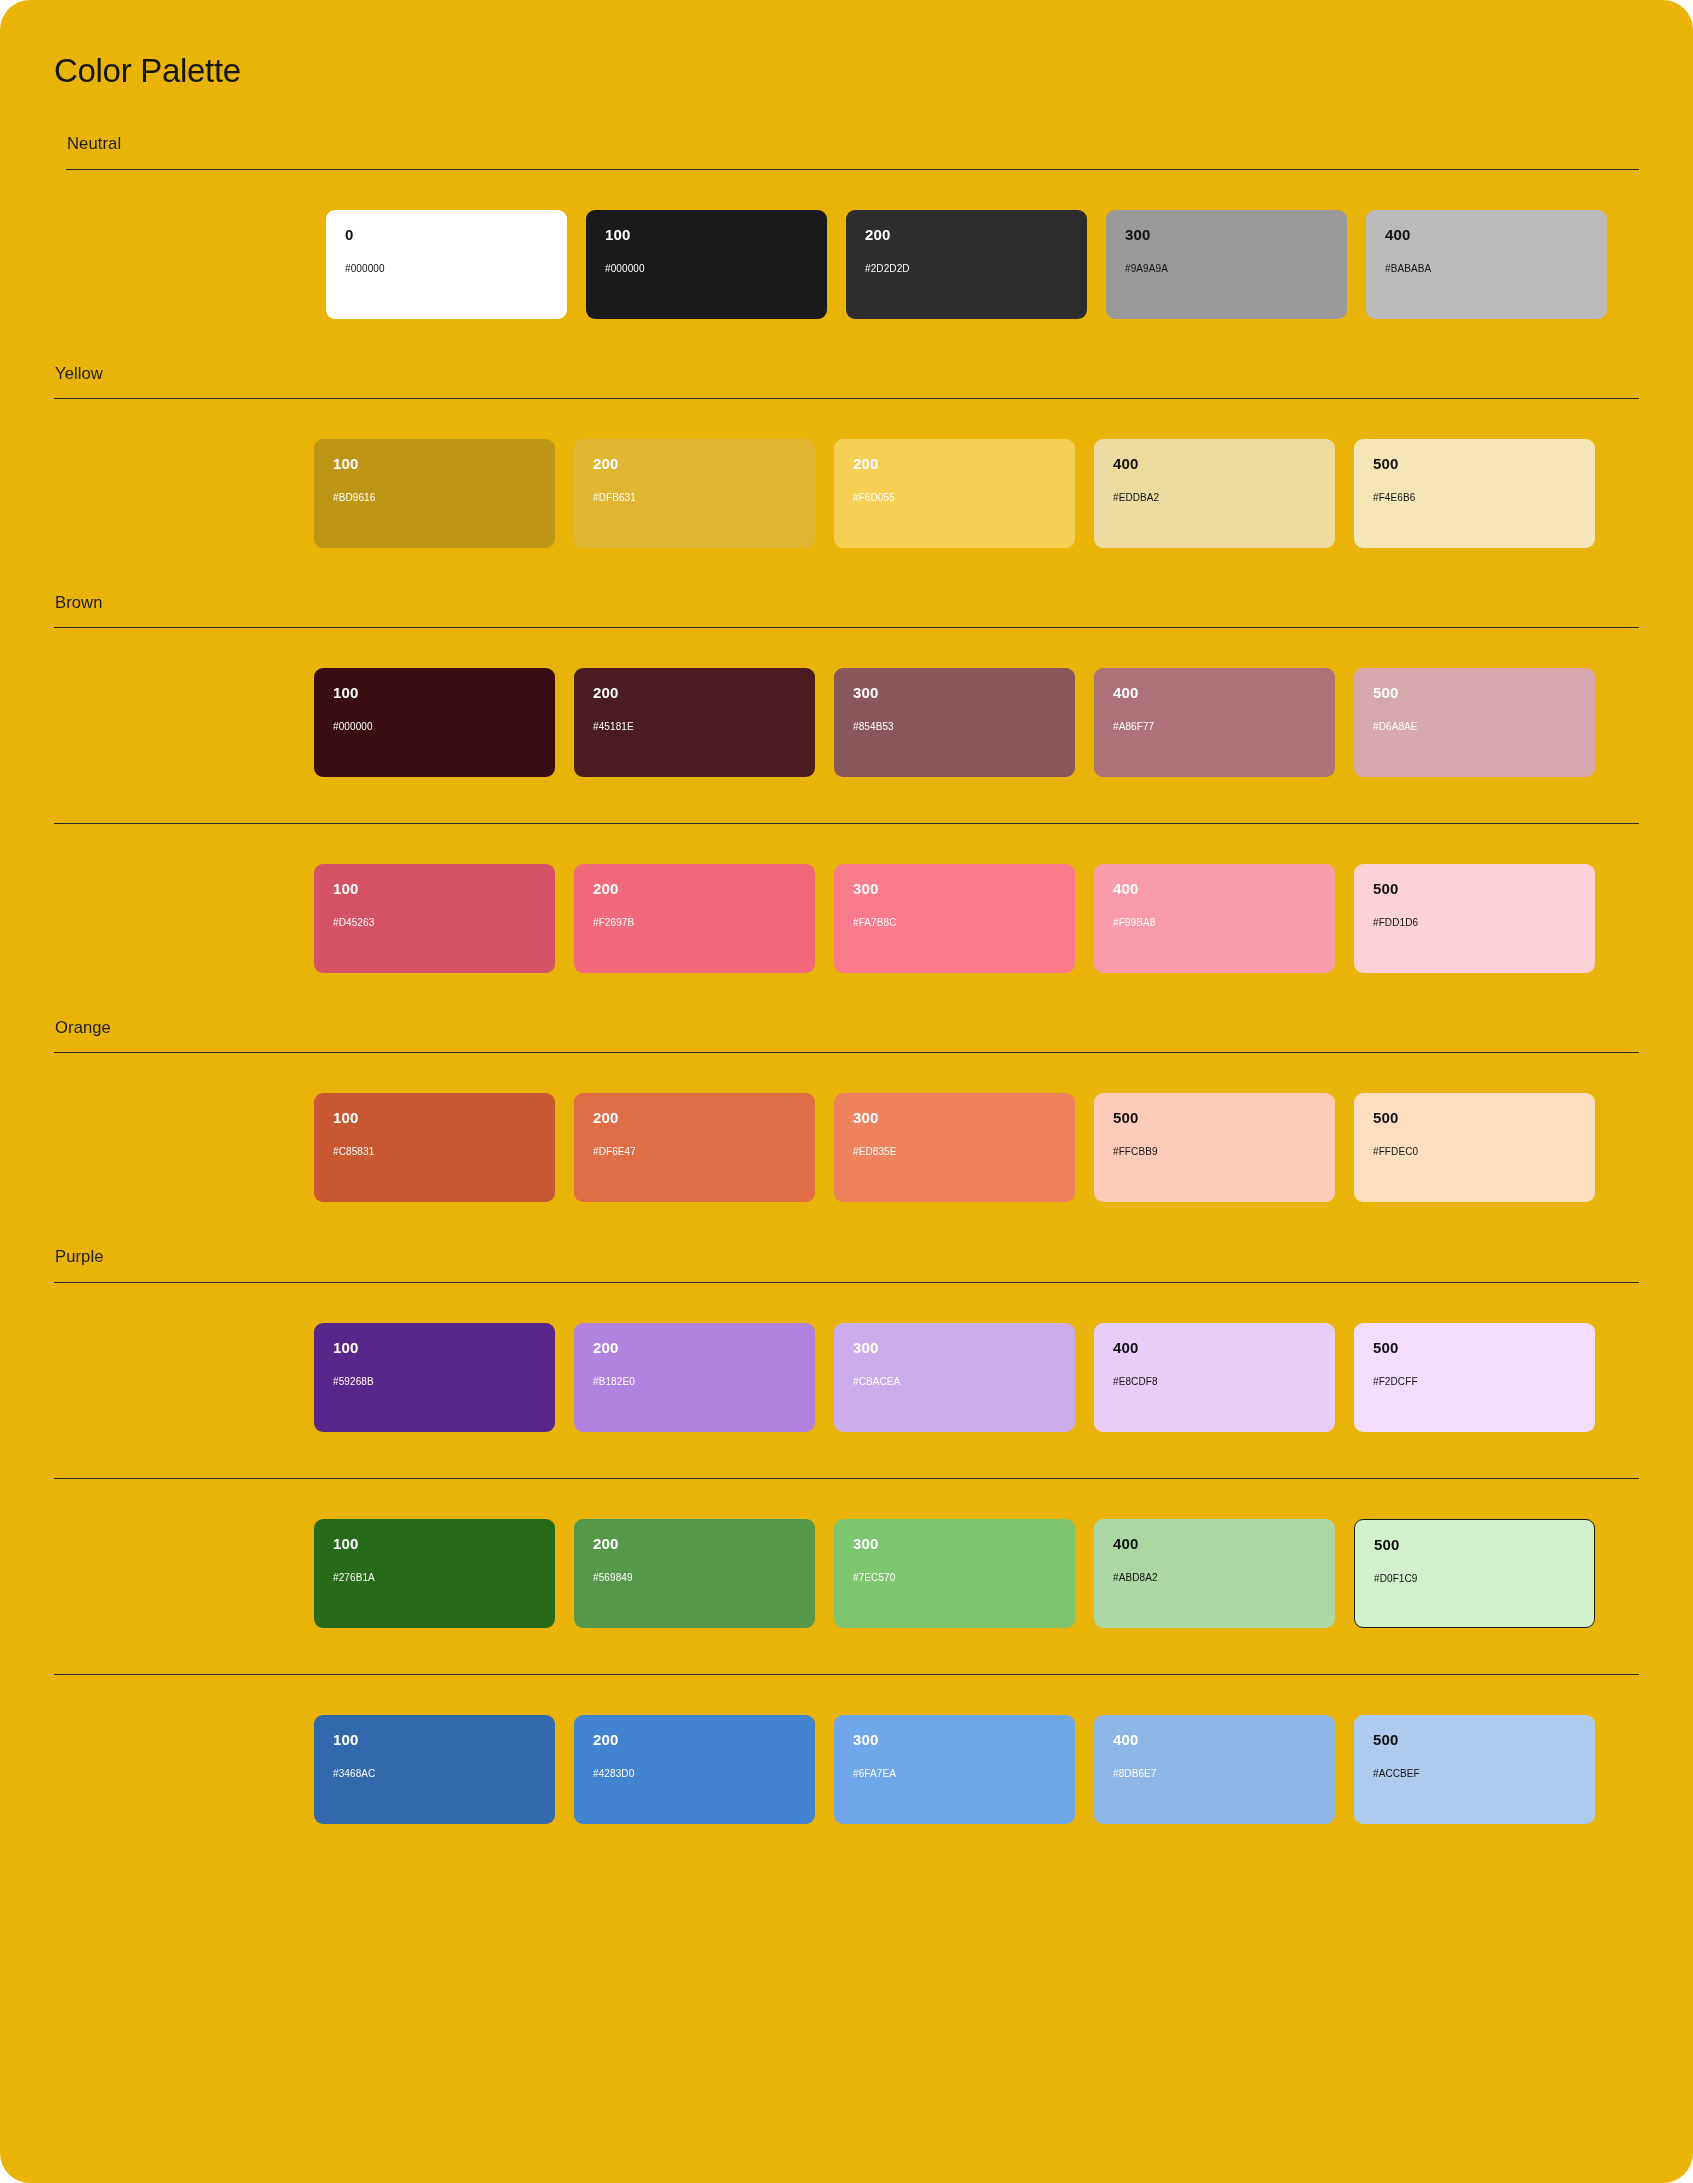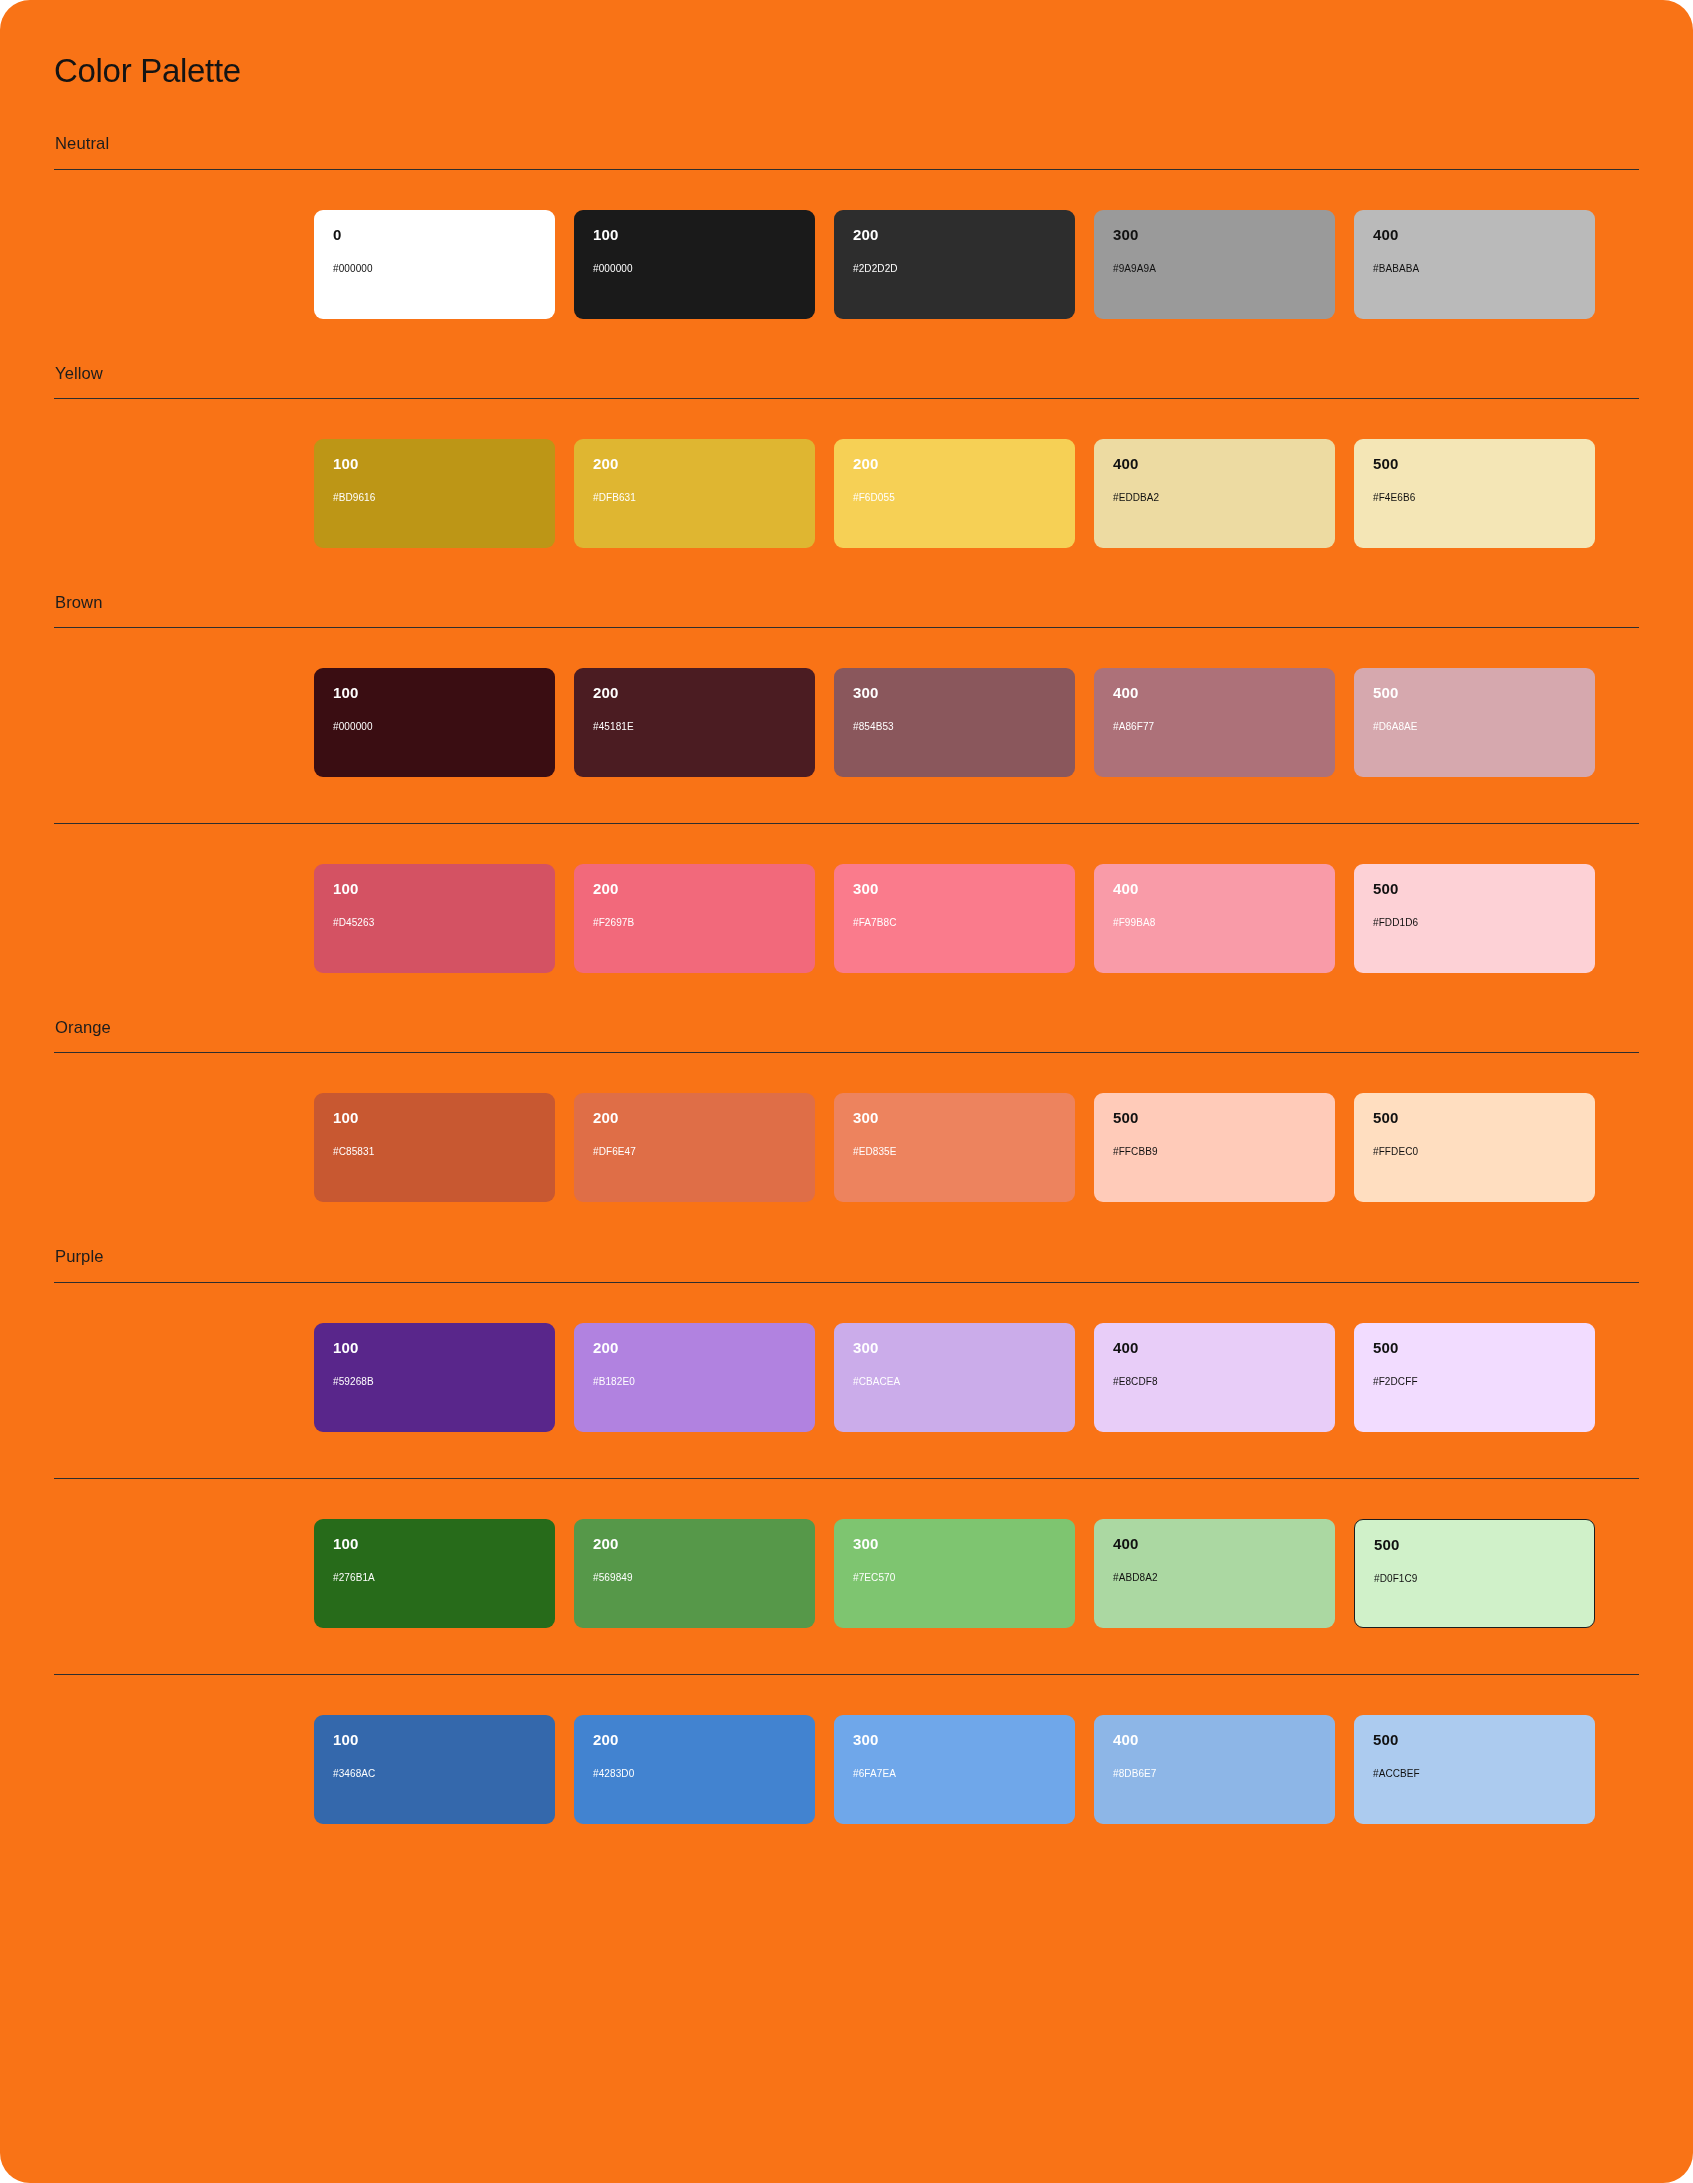--- a/index.html
+++ b/index.html
@@ -11,21 +11,21 @@
     width: 1693px;
     height: 2183px;
     font-family: "Liberation Sans", sans-serif;
     -webkit-font-smoothing: antialiased;
   }
   #page {
     position: relative;
     width: 1693px;
     height: 2183px;
     box-sizing: border-box;
-    background: #f97316;
+    background: #eab308;
     border-radius: 30px;
     overflow: hidden;
     padding: 0;
   }
   #inner {
     box-sizing: border-box;
     padding: 48px 54px 0 54px;
   }
   .page-title {
     font-family: "Liberation Sans", sans-serif;
@@ -35,20 +35,21 @@
     color: #141414;
     margin: 5px 0 0 0;
     line-height: 1.1;
   }
 
   .section {
     margin-top: 46px;
   }
   .section:first-of-type {
     margin-top: 46px;
+    margin-left: 12px;
   }
   .section-label {
     font-size: 16.6px;
     font-weight: 400;
     color: #1d1d1d;
     letter-spacing: 0.1px;
     line-height: 1.1;
     padding-left: 1px;
   }
   .section-rule {

